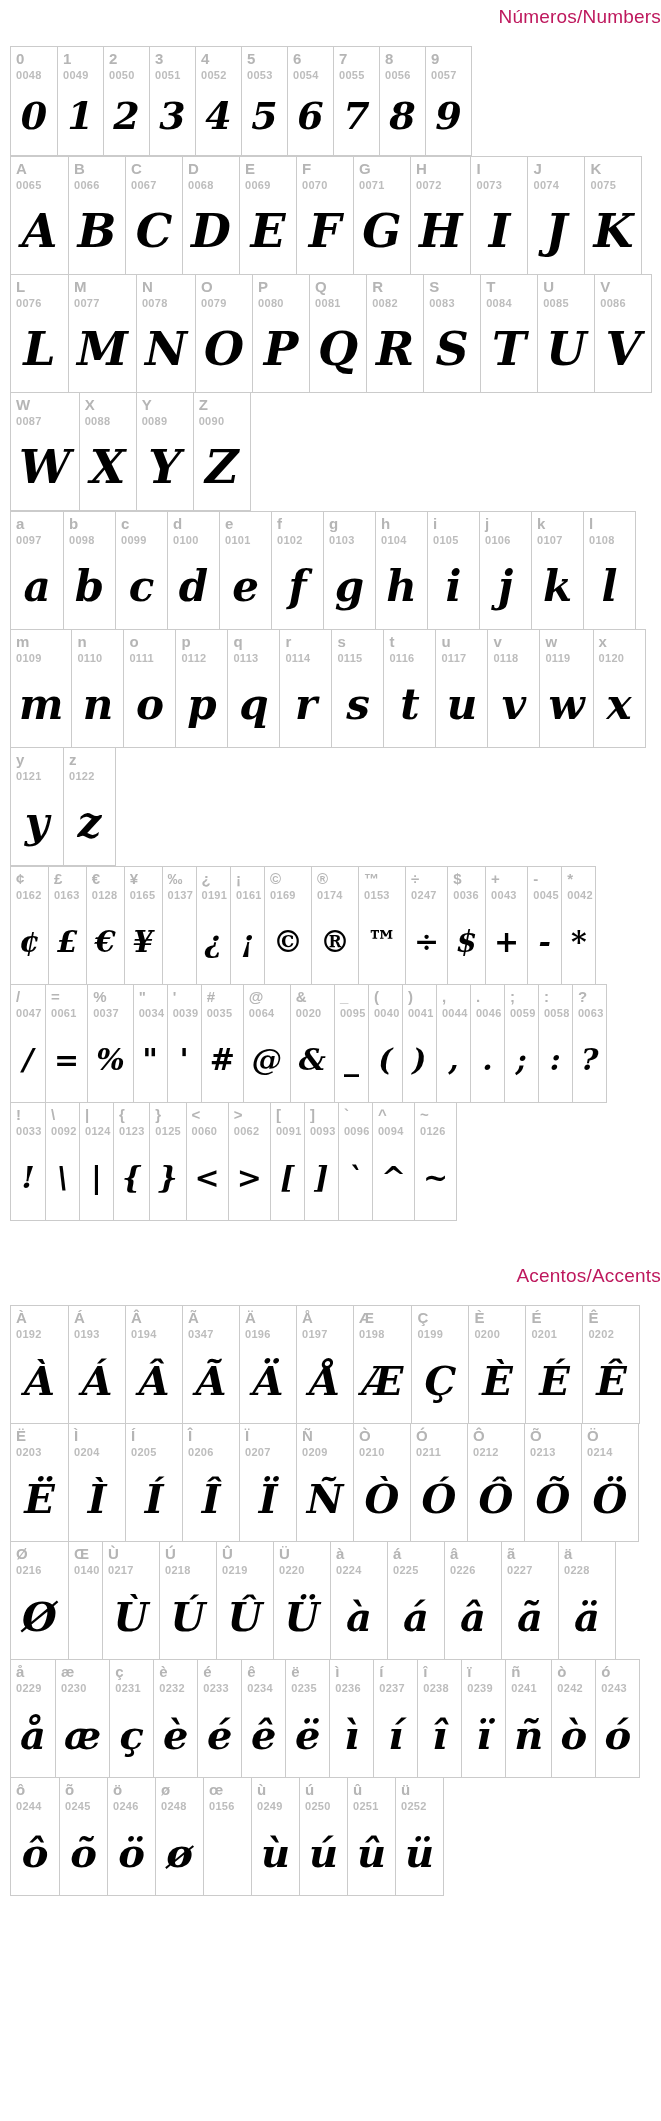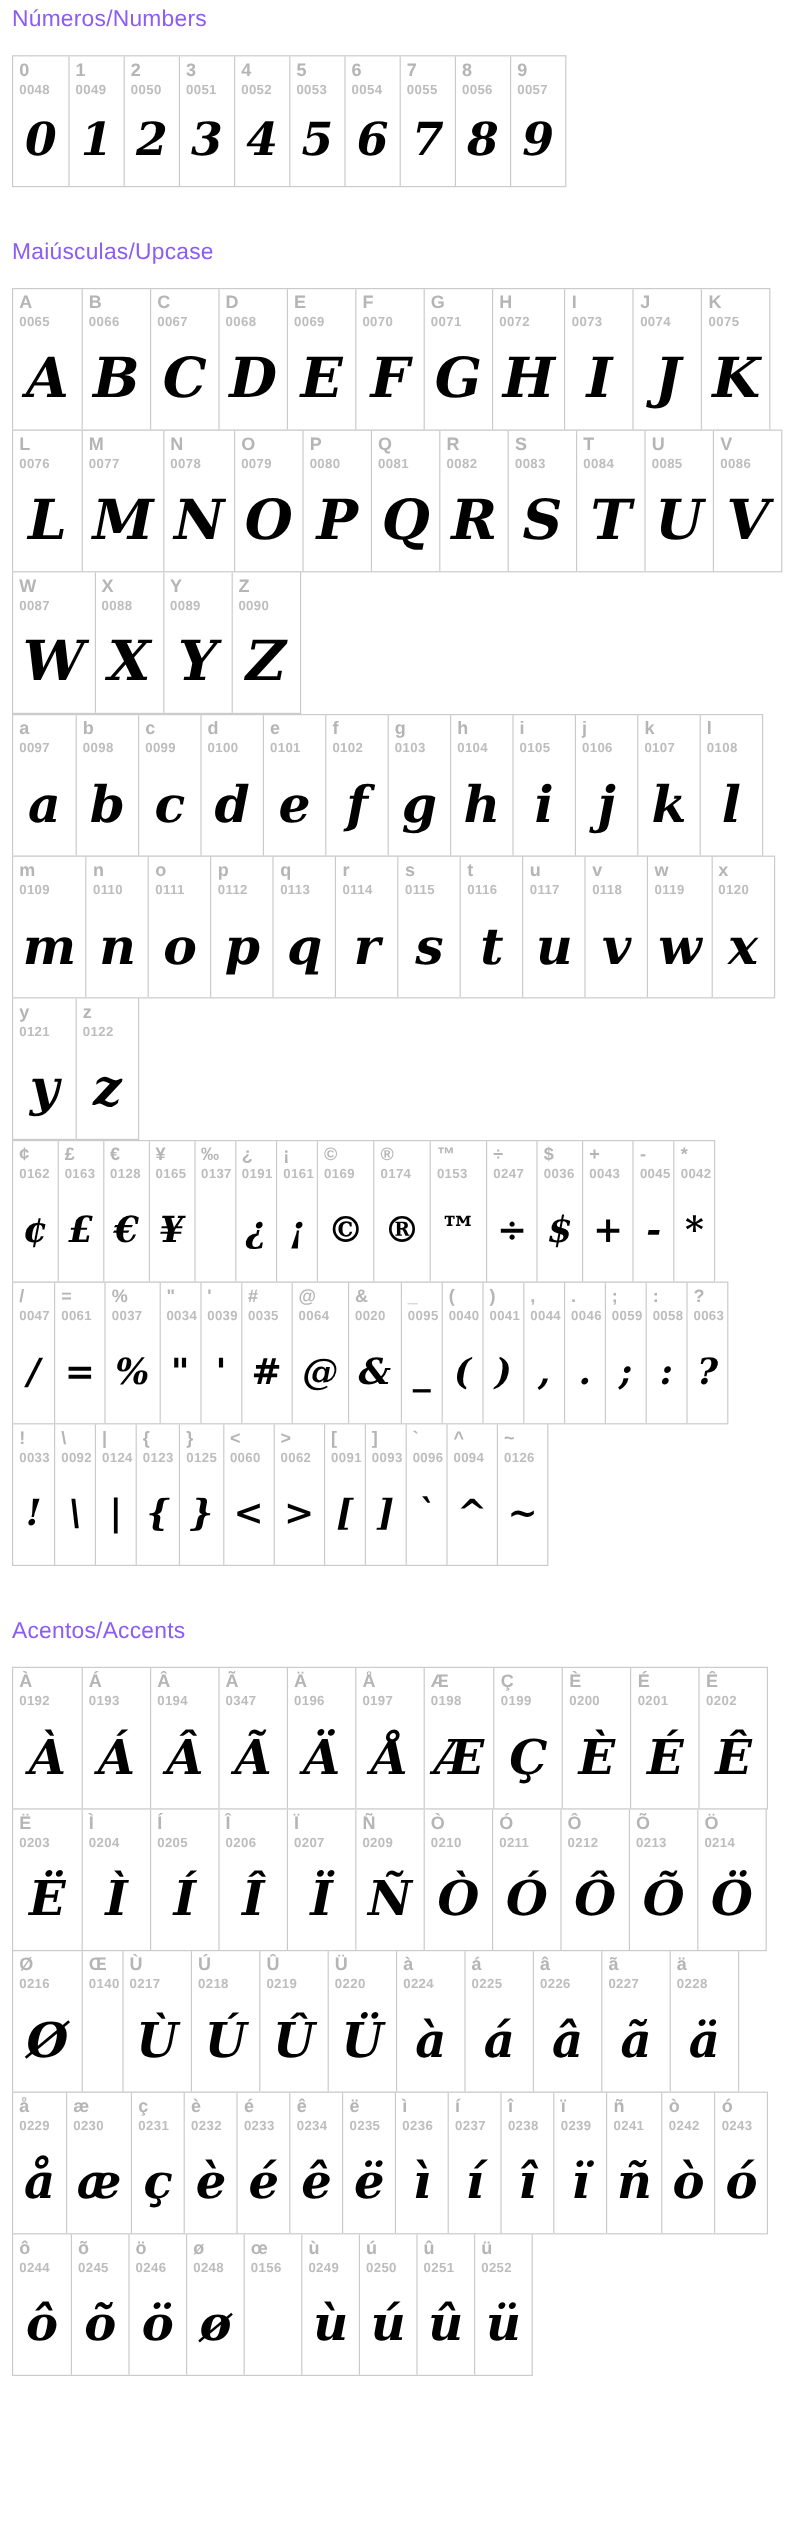--- a/index.html
+++ b/index.html
@@ -7,23 +7,24 @@
     width:661px;
     font-family:"Liberation Sans", sans-serif;
     color:#58585a;
     padding:6px 0 0 10px;
     box-sizing:border-box;
   }
   .section{margin:0;}
   .section-title{
     font-size:19px;
     font-weight:400;
-    color:#8b5cf6;
+    color:#be185d;
     margin:0 0 18px 0;
     letter-spacing:.2px;
+    text-align:right;
   }
   .section + .section .section-title{margin-top:44px;}
   .grid-row{
     display:flex;
     width:max-content;
     border:1px solid #cbcbcb;
     background:#ffffff;
   }
   .grid-row + .grid-row{margin-top:-1px;}
   .cell{
@@ -135,21 +136,20 @@
   <div class="cell">
     <div class="cell-char">9</div>
     <div class="cell-code">0057</div>
     <div class="cell-glyph">9</div>
   </div>
 </div>
       </div>
   </section>
 
   <section class="section sec-1">
-    <h2 class="section-title">Maiúsculas/Upcase</h2>
     <div class="rows">
         <div class="grid-row row-0">
   <div class="cell">
     <div class="cell-char">A</div>
     <div class="cell-code">0065</div>
     <div class="cell-glyph">A</div>
   </div>
 
   <div class="cell">
     <div class="cell-char">B</div>

